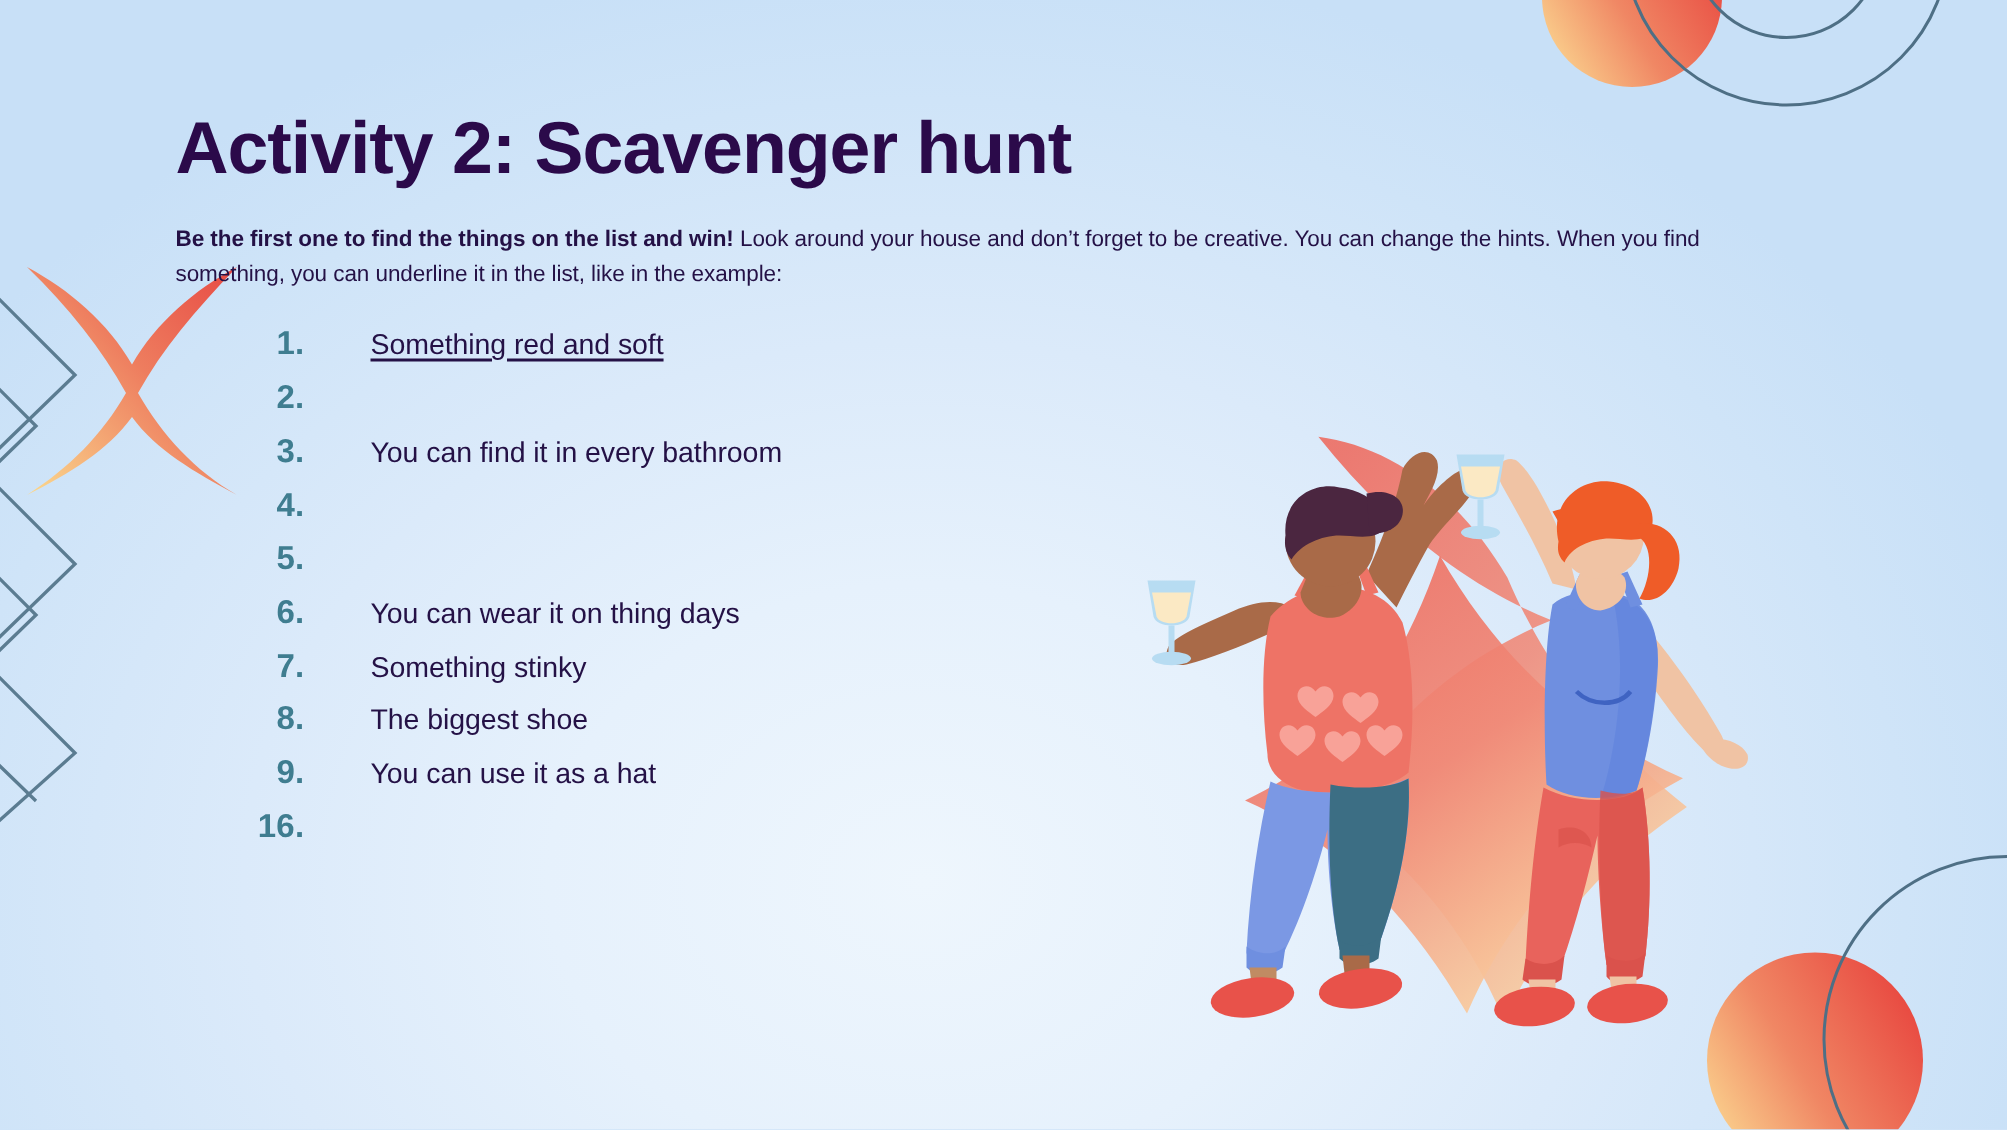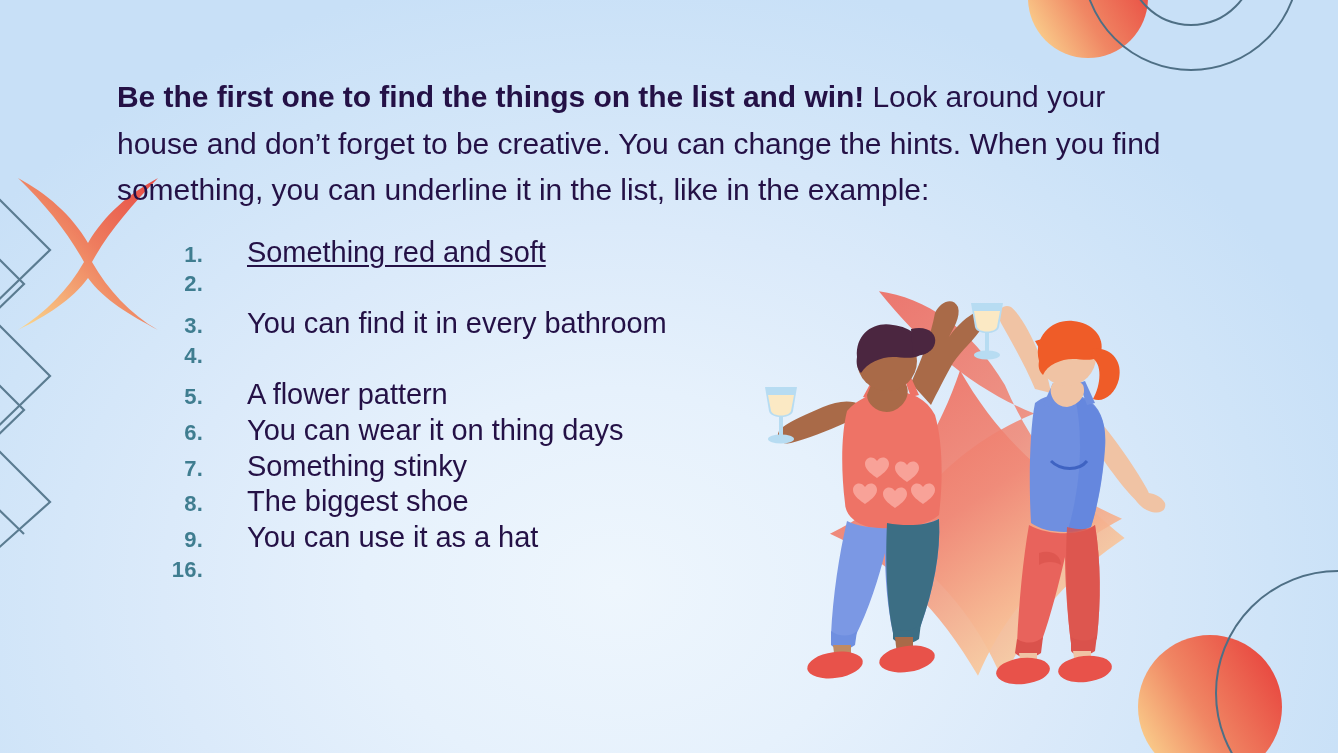--- a/index.html
+++ b/index.html
@@ -38,21 +38,21 @@
     font-size: 49px;
     font-weight: 700;
     letter-spacing: -0.7px;
     color: #2b0a4a;
     line-height: 1.06;
     margin: 0 0 22px 0;
     white-space: nowrap;
   }
 
   .intro {
-    font-size: 30px;
+    font-size: 15px;
     line-height: 1.55;
     color: #241146;
     margin: 0;
     width: 1076px;
     letter-spacing: -0.05px;
   }
   .intro b { font-weight: 700; }
 
   .hunt-list {
     margin: 22px 0 0 0;
@@ -68,21 +68,21 @@
     width: 86px;
     text-align: right;
     padding-right: 0px;
     font-size: 22px;
     font-weight: 700;
     color: #3f7d90;
     letter-spacing: 0.2px;
   }
   .hunt-text {
     margin-left: 44px;
-    font-size: 29px;
+    font-size: 19px;
     color: #241146;
     letter-spacing: -0.05px;
   }
   .hunt-text.underlined {
     text-decoration: underline;
     text-underline-offset: 3px;
     text-decoration-thickness: 2px;
   }
 
   
@@ -287,41 +287,41 @@
           <path d="M239 46 L 265 46 L 262 62 C 260 68, 244 68, 242 62 Z" fill="#fbe9c4"></path>
           <rect x="250" y="68" width="4" height="20" fill="#b7dcf2"></rect>
           <ellipse cx="252" cy="90" rx="13" ry="4.5" fill="#b7dcf2"></ellipse>
         </g>
       </g>
     </svg>
   </div>
 
   <div class="content">
 
+    <h1 class="title">Activity 2: Scavenger hunt</h1>
 
     <p class="intro"><b>Be the first one to find the things on the list and win!</b><span> Look around your house and don’t forget to be creative. You can change the hints. When you find something, you can underline it in the list, like in the example:</span></p>
 
     <ul class="hunt-list">
       <li class="hunt-row">
         <span class="hunt-num">1.</span>
         <span class="hunt-text underlined">Something red and soft</span>
       </li>
       <li class="hunt-row">
         <span class="hunt-num">2.</span>
       </li>
       <li class="hunt-row">
         <span class="hunt-num">3.</span>
         <span class="hunt-text">You can find it in every bathroom</span>
       </li>
       <li class="hunt-row">
         <span class="hunt-num">4.</span>
       </li>
       <li class="hunt-row">
         <span class="hunt-num">5.</span>
-        <span class="hunt-text">A flower pattern</span>
       </li>
       <li class="hunt-row">
         <span class="hunt-num">6.</span>
         <span class="hunt-text">You can wear it on thing days</span>
       </li>
       <li class="hunt-row">
         <span class="hunt-num">7.</span>
         <span class="hunt-text">Something stinky</span>
       </li>
       <li class="hunt-row">

